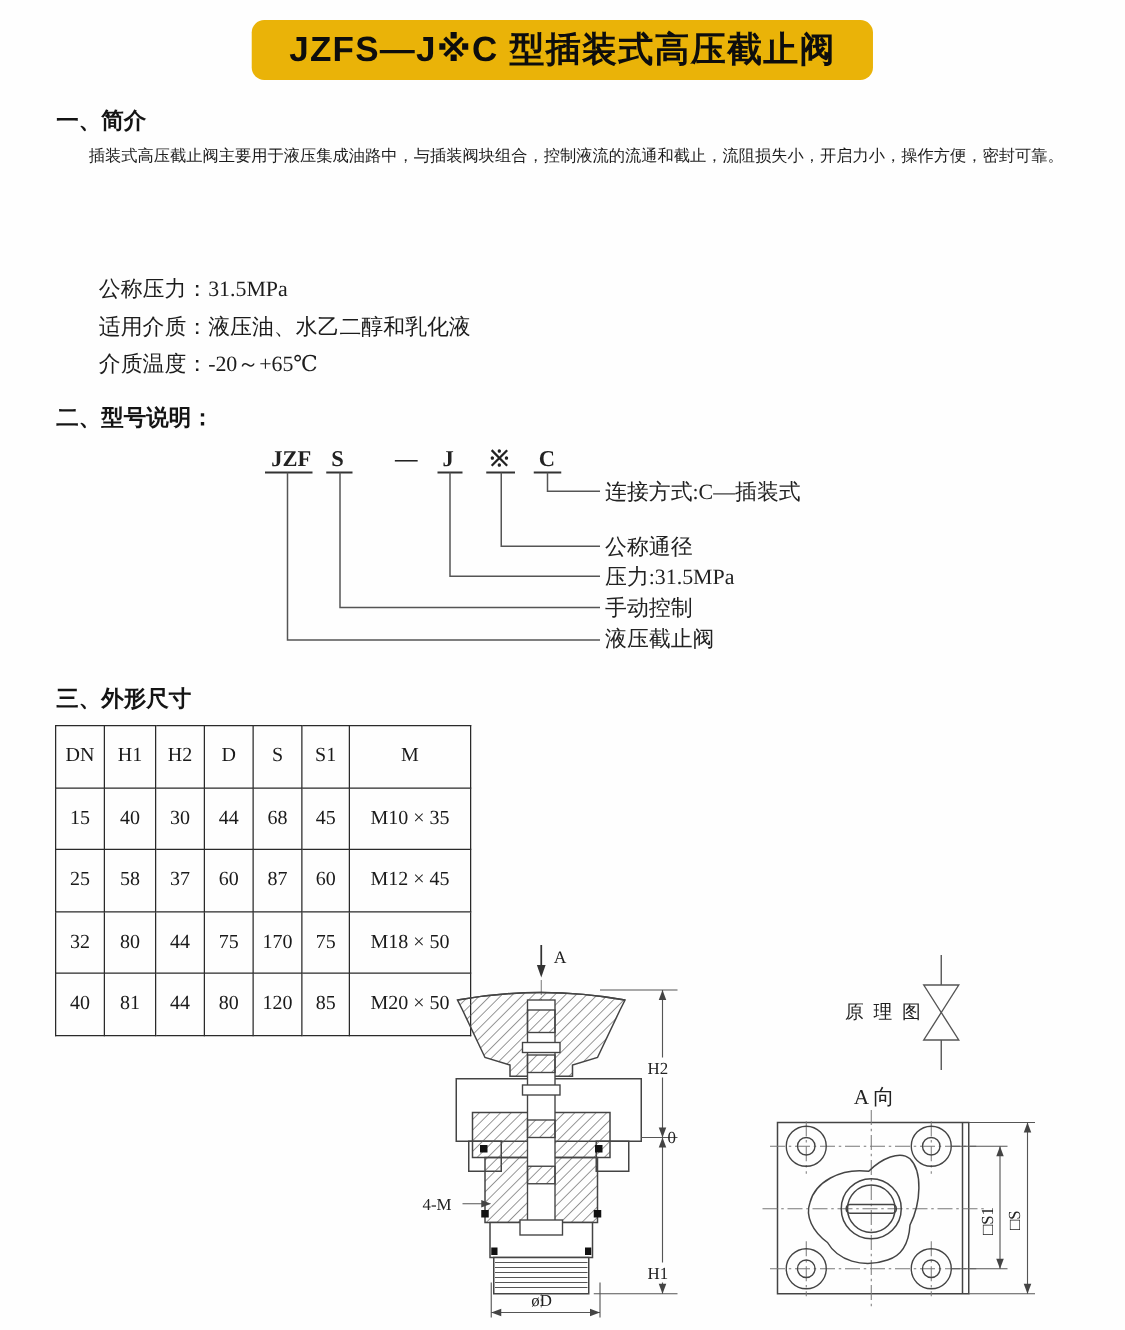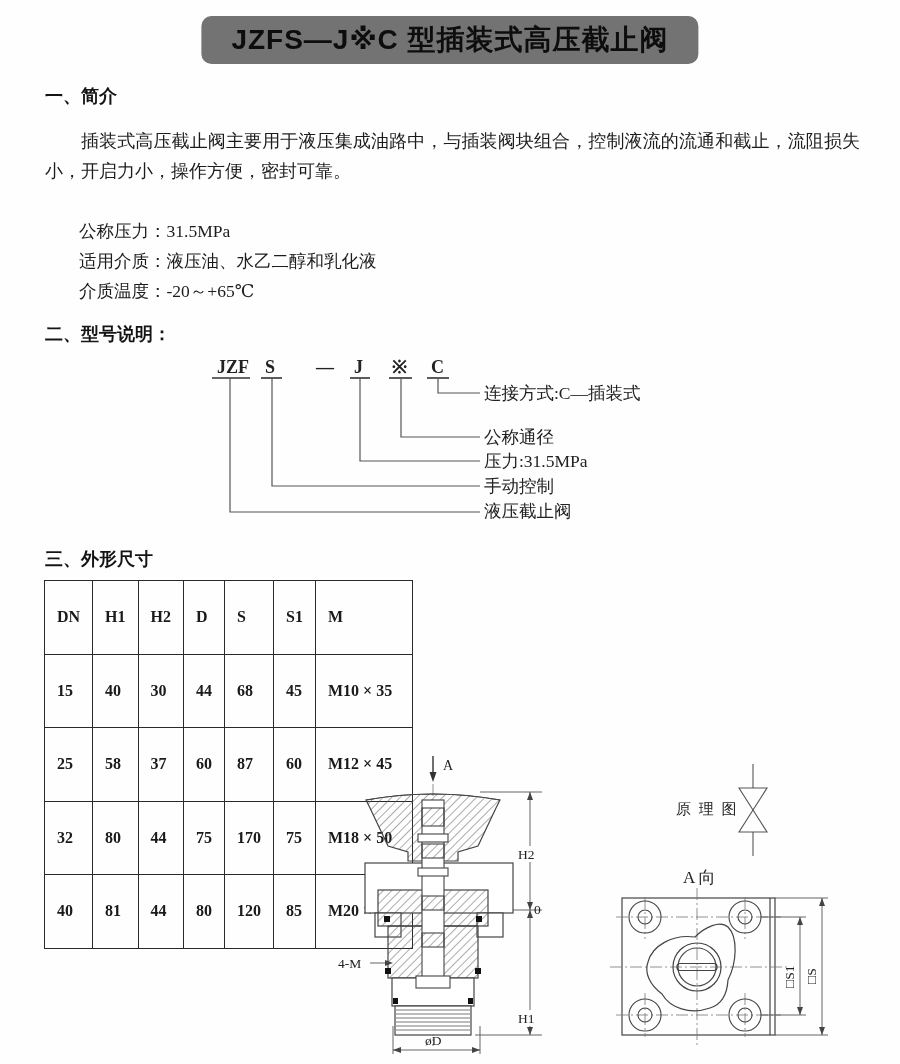--- a/index.html
+++ b/index.html
@@ -6,51 +6,51 @@
   .page{
     position:relative;
     width:900px;height:1064px;
     background:#fefefe;
     font-family:"Liberation Serif","DejaVu Serif",serif;
     color:#1c1c1c;
     overflow:hidden;
   }
   .title-bar{
     position:absolute;top:16px;left:50%;transform:translateX(-50%);
-    background:#737373;
+    background:#eab308;
     border-radius:10px;
     padding:5px 30px;
     font-family:"Liberation Sans","DejaVu Sans",sans-serif;
     font-weight:bold;font-size:28px;color:#0d0d0d;
     letter-spacing:1px;white-space:nowrap;
   }
   .sec-heading{
     position:absolute;left:45px;
     font-family:"Liberation Sans","DejaVu Sans",sans-serif;
     font-weight:bold;font-size:18px;color:#141414;
   }
   .para{
     position:absolute;left:45px;width:815px;
-    font-size:18px;line-height:30px;
-    text-align:justify;text-indent:2em;margin-top:16px;
+    font-size:13px;line-height:30px;
+    text-align:justify;text-indent:2em;
   }
   .spec-lines{
     position:absolute;left:79px;
     font-size:17.5px;line-height:30px;
   }
   .dims-table{
     position:absolute;left:44px;top:580px;
     border-collapse:collapse;
     font-size:16px;color:#1a1a1a;
   }
   .dims-table th,.dims-table td{
     border:1.6px solid #2a2a2a;
-    text-align:left;vertical-align:middle;
-    height:48.5px;padding:12px;
-    font-weight:bold;
+    text-align:center;vertical-align:middle;
+    height:48.5px;padding:0;
+    font-weight:normal;
   }
   svg text{font-family:"Liberation Serif","DejaVu Serif",serif;fill:#222;}
   .model-svg{position:absolute;left:190px;top:355px;}
   .valve-svg{position:absolute;left:330px;top:748px;}
   .flange-svg{position:absolute;left:598px;top:758px;}
 </style>
 </head>
 <body>
 
 <div class="page">

